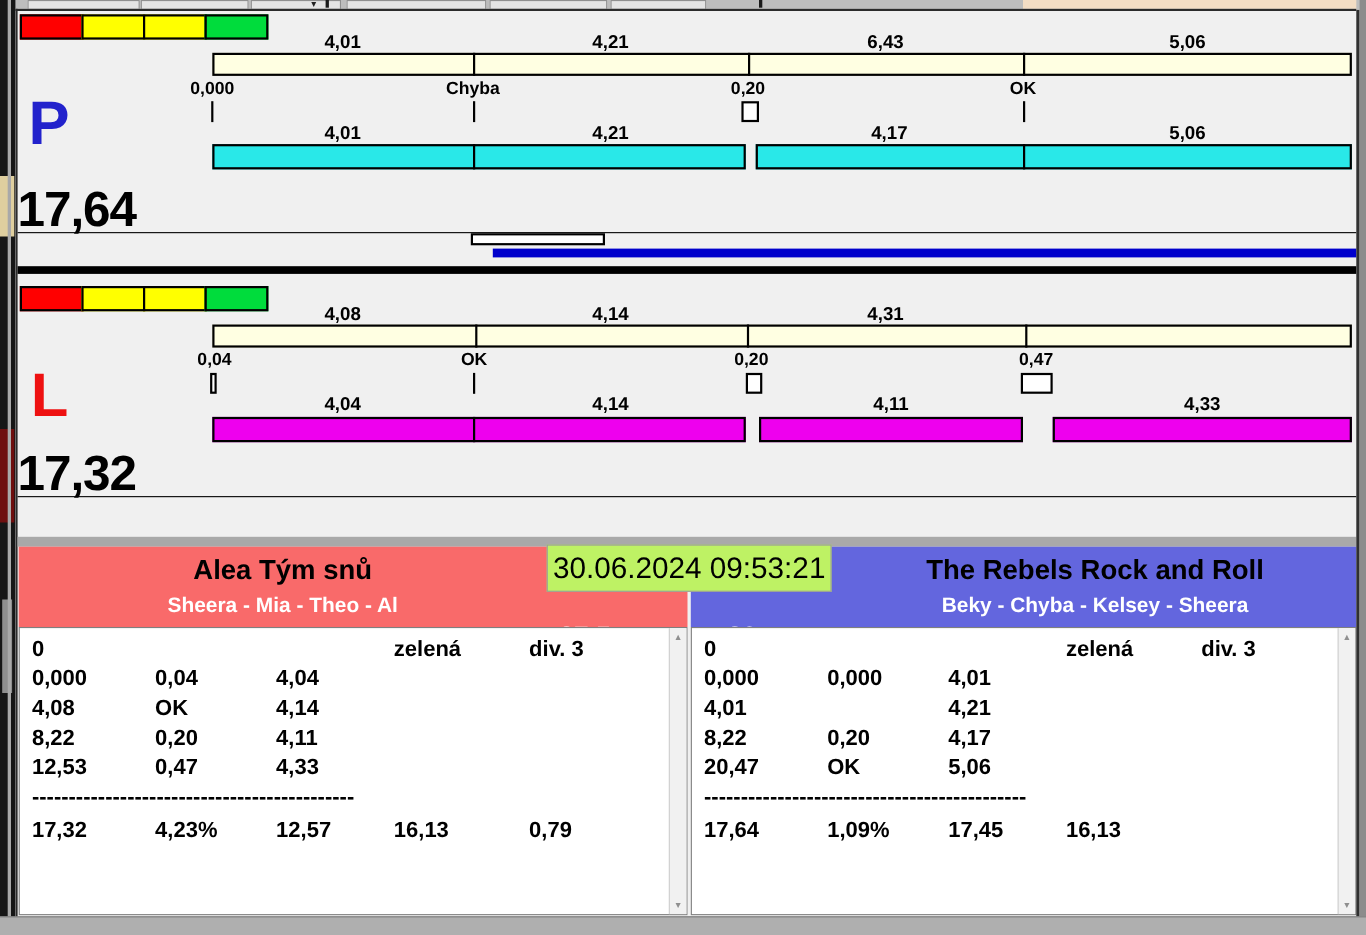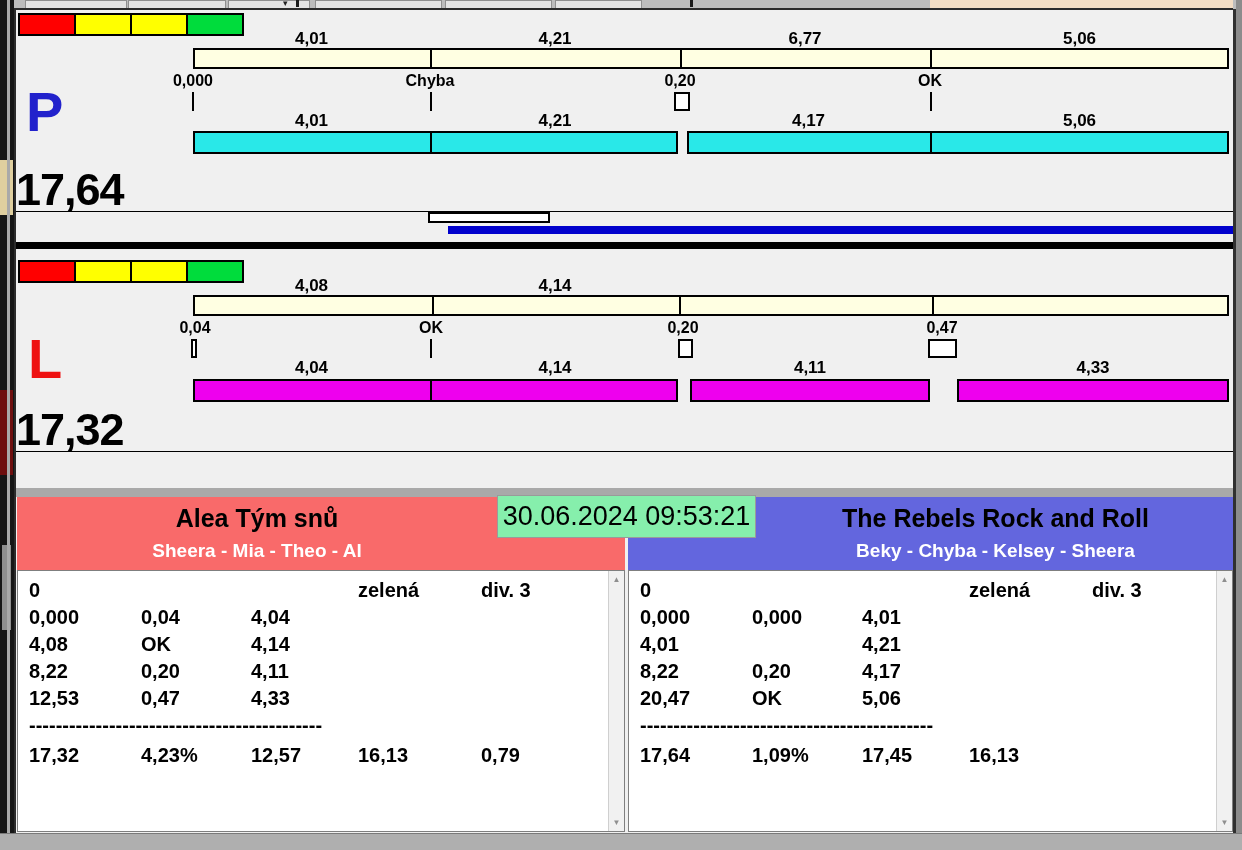--- a/index.html
+++ b/index.html
@@ -37,21 +37,21 @@
   .hline{position:absolute;left:16px;width:1217px;height:1px;background:#000;}
   .tracker{left:428px;top:212px;width:118px;height:7px;background:#FFF;border:2px solid #000;}
   .progress{left:448px;top:226px;width:785px;height:8px;}
   .lane-sep{left:16px;top:242px;width:1217px;height:7px;background:#000;}
   
   .gray-band{left:16px;top:488px;width:1217px;height:9px;background:#A9A9A9;}
   .team-header{position:absolute;top:497px;height:73px;}
   .team-name{position:absolute;top:7px;font-size:25px;font-weight:bold;color:#000;text-align:center;}
   .team-members{position:absolute;top:43px;font-size:19px;font-weight:bold;color:#FFF;text-align:center;}
   .team-height{position:absolute;top:41px;font-size:24px;font-weight:bold;color:#FFF;text-align:center;margin-top:27px;}
-  .datetime-box{left:497px;top:495px;width:259px;height:43px;background:#86efac;border:1px solid #9a9a9a;box-sizing:border-box;
+  .datetime-box{left:497px;top:495px;width:259px;height:43px;background:#bef264;border:1px solid #9a9a9a;box-sizing:border-box;
                 font-size:27px;color:#000;text-align:center;line-height:40px;}
   .logbox{position:absolute;top:570px;height:262px;background:#FFF;border:1px solid #7F7F7F;box-sizing:border-box;}
   .log-rows{position:absolute;left:0;top:8px;right:17px;font-size:20px;font-weight:bold;color:#000;}
   .log-row{position:relative;height:27px;}
   .log-row.sep-row{height:30px;}
   .lc{position:absolute;white-space:nowrap;}
   .c0{left:11px;} .c1{left:123px;} .c2{left:233px;} .c3{left:340px;} .c4{left:463px;}
   .sep-text{left:11px;letter-spacing:0;}
   .sbar{position:absolute;top:0;right:0;width:16px;height:100%;background:#F1F1F1;border-left:1px solid #CFCFCF;box-sizing:border-box;}
   .sb-arrow{position:absolute;left:0;width:15px;text-align:center;font-size:8px;color:#8f8f8f;cursor:pointer;}
@@ -85,21 +85,21 @@
 
   <div class="abs lights" style="left:18px;top:13px;">
     <div class="light" style="background: rgb(255, 0, 0);"></div>
     <div class="light" style="background: rgb(255, 255, 0);"></div>
     <div class="light" style="background: rgb(255, 255, 0);"></div>
     <div class="light" style="background: rgb(0, 220, 60);"></div>
   </div>
 
   <div class="seg" style="left:193px;top:29px;width:237px;">4,01</div>
   <div class="seg" style="left:430px;top:29px;width:250px;">4,21</div>
-  <div class="seg" style="left:680px;top:29px;width:250px;">6,77</div>
+  <div class="seg" style="left:680px;top:29px;width:250px;">6,43</div>
   <div class="seg" style="left:930px;top:29px;width:299px;">5,06</div>
 
   <div class="split-bar" style="left: 193px; top: 48px; width: 1036px; background: rgb(255, 255, 226);">
     <div class="bar-div" style="left:235px;"></div>
     <div class="bar-div" style="left:485px;"></div>
     <div class="bar-div" style="left:735px;"></div>
   </div>
 
   <div class="mark-label" style="left:131px;top:72px;">0,000</div>
   <div class="mark-label" style="left:368px;top:72px;">Chyba</div>
@@ -133,20 +133,21 @@
 
   <div class="abs lights" style="left:18px;top:260px;">
     <div class="light" style="background: rgb(255, 0, 0);"></div>
     <div class="light" style="background: rgb(255, 255, 0);"></div>
     <div class="light" style="background: rgb(255, 255, 0);"></div>
     <div class="light" style="background: rgb(0, 220, 60);"></div>
   </div>
 
   <div class="seg" style="left:193px;top:276px;width:237px;">4,08</div>
   <div class="seg" style="left:430px;top:276px;width:250px;">4,14</div>
+  <div class="seg" style="left:680px;top:276px;width:250px;">4,31</div>
 
   <div class="split-bar" style="left: 193px; top: 295px; width: 1036px; background: rgb(255, 255, 226);">
     <div class="bar-div" style="left:237px;"></div>
     <div class="bar-div" style="left:484px;"></div>
     <div class="bar-div" style="left:737px;"></div>
   </div>
 
   <div class="mark-label" style="left:133px;top:319px;">0,04</div>
   <div class="mark-label" style="left:369px;top:319px;">OK</div>
   <div class="mark-label" style="left:621px;top:319px;">0,20</div>

